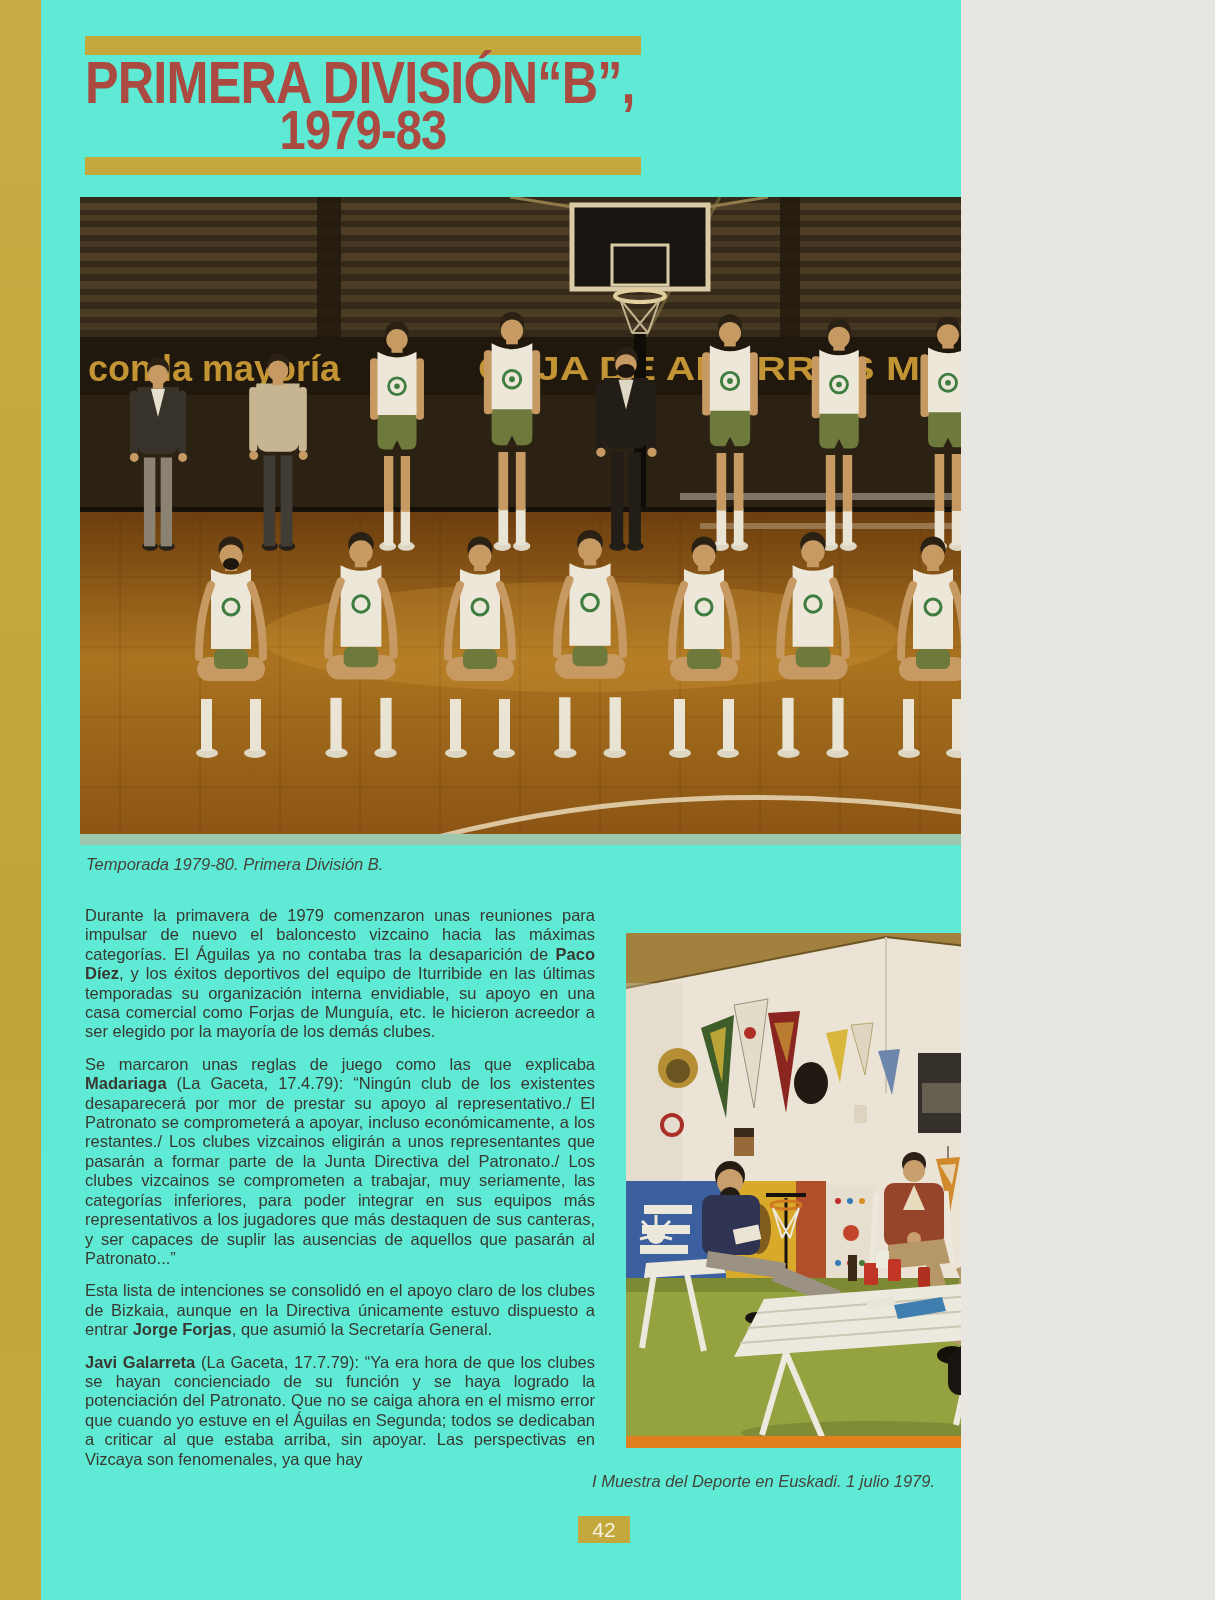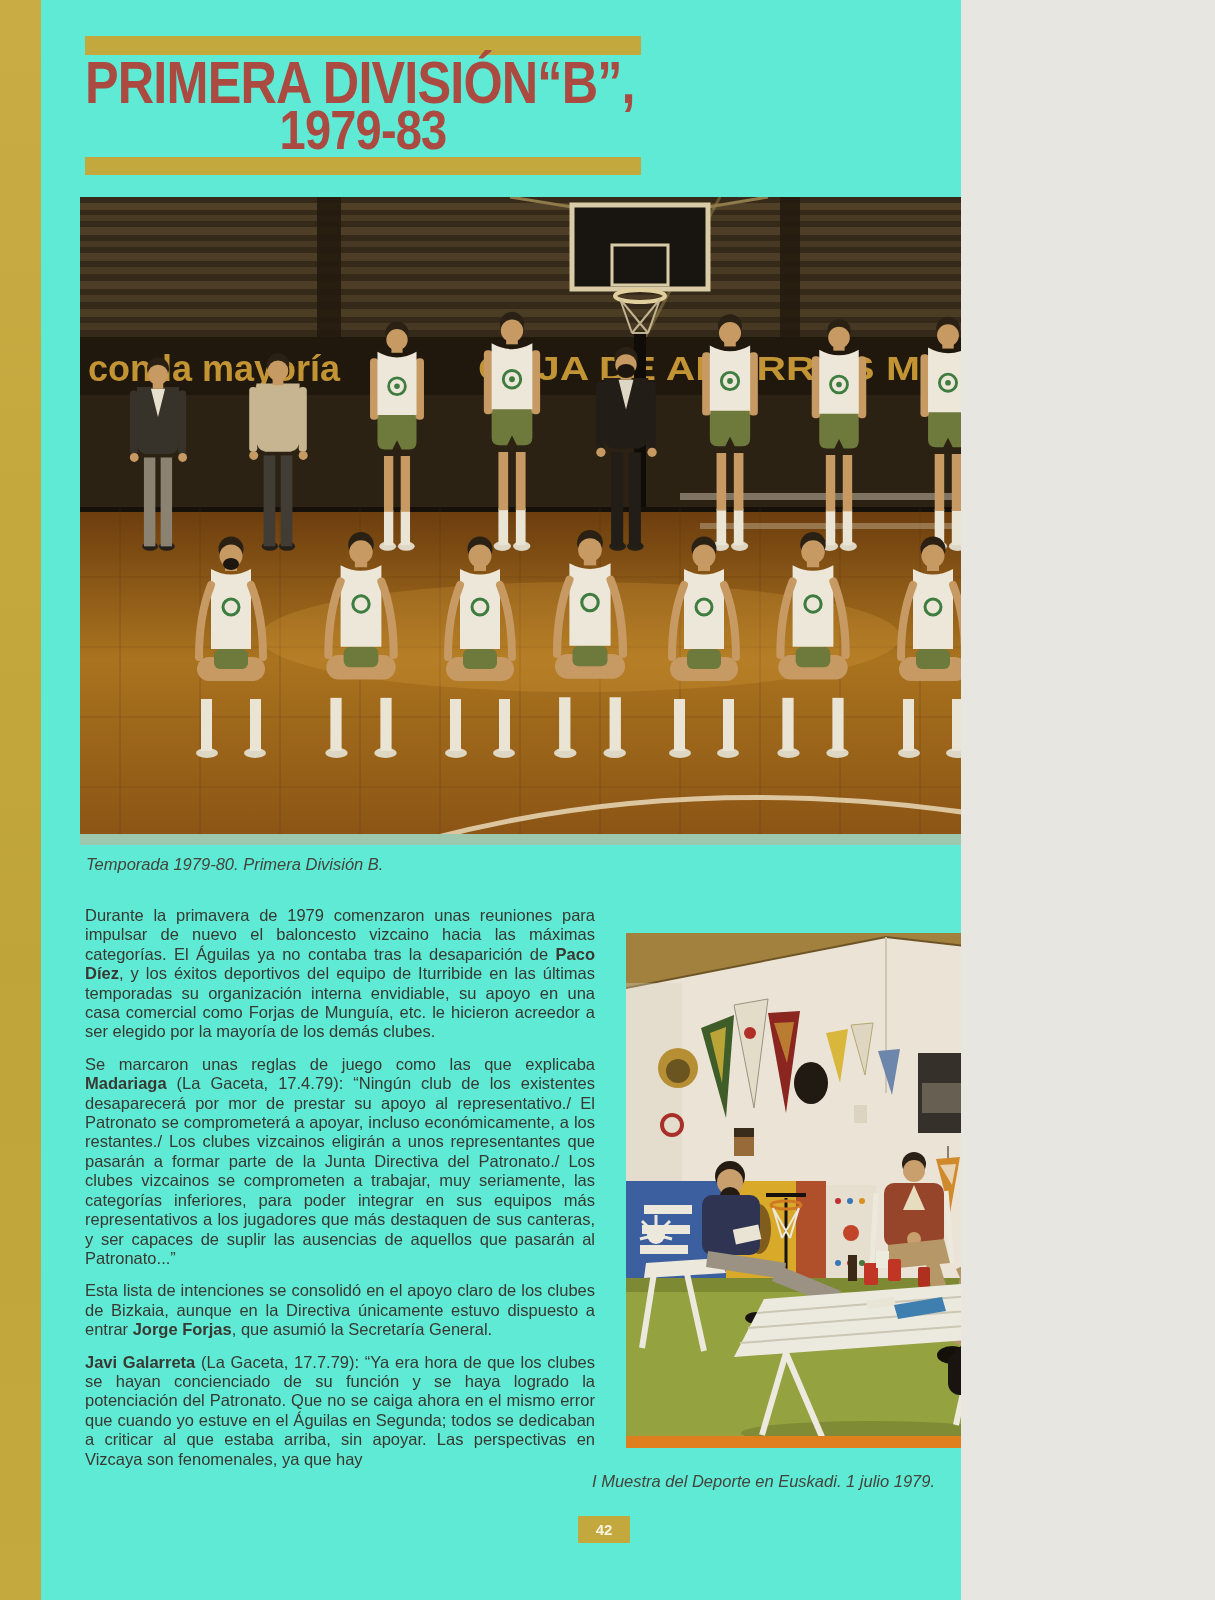--- a/index.html
+++ b/index.html
@@ -25,21 +25,21 @@
   .caption1{left:86px;top:855px;width:620px;}
   .caption2{left:592px;top:1472px;width:560px;}
   
   .article{position:absolute;left:85px;top:894px;width:510px;
       font-size:16.5px;line-height:19.4px;color:#393831;text-align:justify;margin-top:12px;}
   .article p{margin:0 0 13px 0;}
   .seg-bold{font-weight:bold;}
   .seg-italic{}
   
   .pagenum{position:absolute;left:578px;top:1516px;width:52px;height:27px;background:#c3a83e;
-      color:#f7f3e0;font-weight:bold;font-size:15px;line-height:27px;text-align:center;}
+      color:#f7f3e0;font-weight:normal;font-size:21px;line-height:27px;text-align:center;}
 </style>
 </head>
 <body>
 
 <div id="page">
 
   <div class="gold-strip"></div>
 
   <header class="title-block">
     <div class="bar top"></div>

